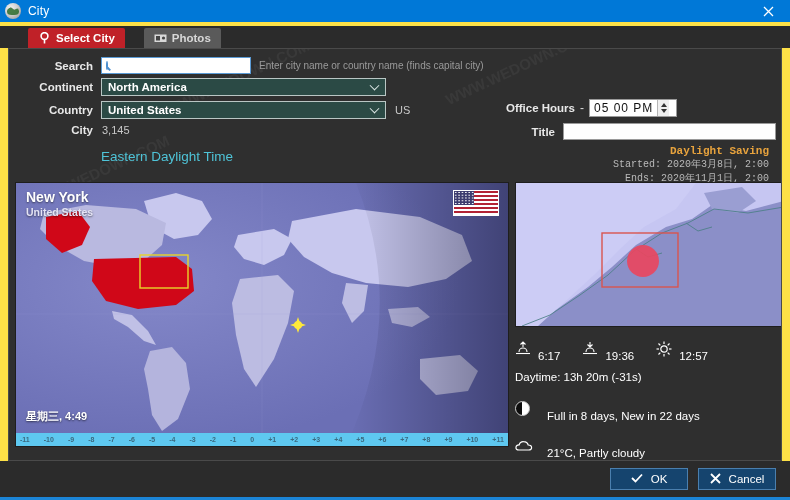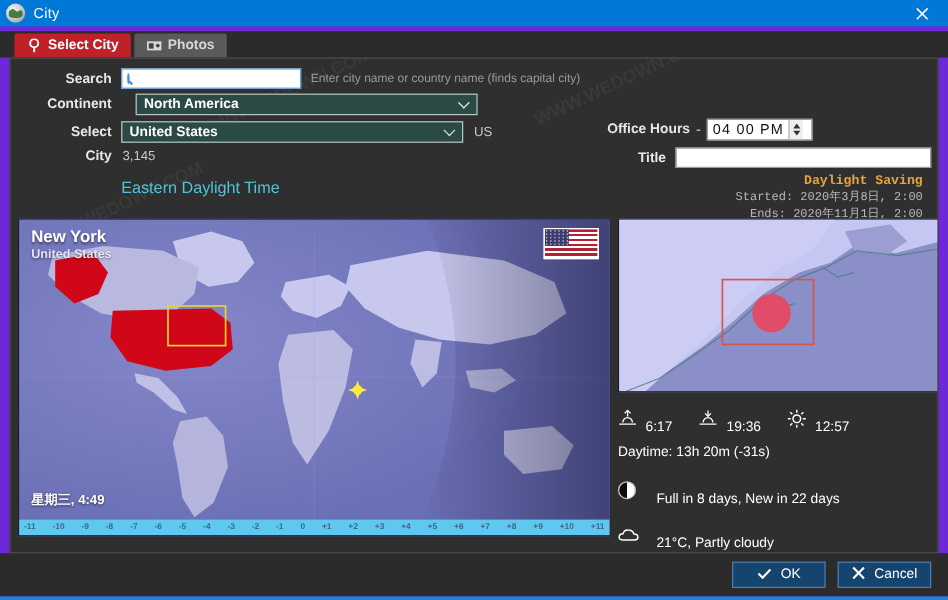--- a/index.html
+++ b/index.html
@@ -2,21 +2,21 @@
 <html><head>
 <meta charset="utf-8">
 <style>
   * { box-sizing: border-box; margin: 0; padding: 0; }
   html, body {
     width: 790px; height: 500px;
     background: #2b2b2b;
     font-family: "Liberation Sans", sans-serif;
     overflow: hidden;
   }
-  .window { width: 790px; height: 500px; position: relative; background: #6d28d9; display: flex; flex-direction: column; }
+  .window { width: 790px; height: 500px; position: relative; background: #fde047; display: flex; flex-direction: column; }
 
   
   .titlebar {
     height: 22px; background: #0078d7; display: flex; align-items: center;
     flex-shrink: 0; position: relative;
   }
   .title-icon {
     width: 16px; height: 16px; margin-left: 5px; border-radius: 50%;
     background: radial-gradient(circle at 35% 32%, #f2f2f2 0%, #cfcfcf 45%, #8d8d8d 100%);
     position: relative; overflow: hidden; flex-shrink: 0;
@@ -36,21 +36,21 @@
 
   
   .tabstrip {
     height: 22px; background: #2b2b2b; display: flex; align-items: flex-end;
     padding-left: 12px; flex-shrink: 0; margin-top: 4px;
   }
   .tab {
     height: 20px; display: flex; align-items: center; gap: 5px;
     padding: 0 10px; font-size: 11.5px; font-weight: bold;
     color: #d8d8d8; background: #5a5a5a; margin-right: 3px;
-    border-top-left-radius: 2px; border-top-right-radius: 2px;
+    border-top-left-radius: 2px; border-top-right-radius: 2px; margin-left: 16px;
   }
   .tab.active { background: #c02128; color: #ffffff; }
   .tab-ico { width: 13px; height: 13px; display: inline-flex; align-items: center; justify-content: center; }
 
   
   .panel {
     flex: 1; background: #2f2f2f; margin: 0 8px 0 8px;
     border: 1px solid #4a4a4a; position: relative; overflow: hidden;
   }
 
@@ -210,47 +210,47 @@
         <div class="lbl" style="width:72px;">Search</div>
         <div class="searchbox" style="margin-left:8px;">
           <span class="mag"></span>
           <input type="text" style="border: none; outline: none; flex: 1 1 0%; font-size: 11px; margin-left: 4px; background: transparent;" placeholder="">
         </div>
         <div class="hint">Enter city name or country name (finds capital city)</div>
       </div>
 
       <div class="row" style="left:12px; top:29px;">
         <div class="lbl" style="width:72px;">Continent</div>
-        <div class="sel" style="margin-left:20px;">
+        <div class="sel" style="margin-left:8px;">
           <span>North America</span>
           <span class="chev"></span>
         </div>
       </div>
 
       <div class="row" style="left:12px; top:52px;">
-        <div class="lbl" style="width:72px;">Select</div>
+        <div class="lbl" style="width:72px;">Country</div>
         <div class="sel" style="margin-left:8px;">
           <span>United States</span>
           <span class="chev"></span>
         </div>
         <div class="sideinfo">US</div>
       </div>
 
       <div class="row" style="left:12px; top:75px;">
         <div class="lbl" style="width:72px;">City</div>
         <div class="sideinfo">3,145</div>
       </div>
 
       <div style="position:absolute; left:92px; top:100px;" class="tzname">Eastern Daylight Time</div>
 
       <div class="row" style="left:480px; top:50px;">
         <div class="lbl" style="width:86px;">Office Hours</div>
         <span class="dash">-</span>
         <div class="timebox" style="width:88px;">
-          <span class="timeval">04 00 PM</span>
+          <span class="timeval">05 00 PM</span>
           <span class="spin">
               <i class="up"></i>
               <i class="dn"></i>
             </span>
         </div>
       </div>
 
       <div class="row" style="left:480px; top:74px;">
         <div class="lbl" style="width:66px;">Title</div>
         <input class="titleinput" style="margin-left: 8px;" type="text" placeholder="">

